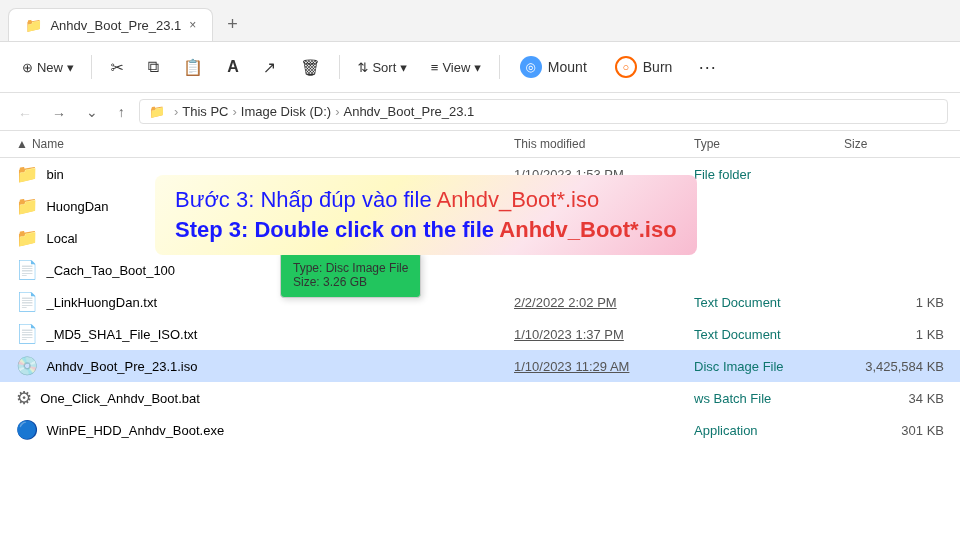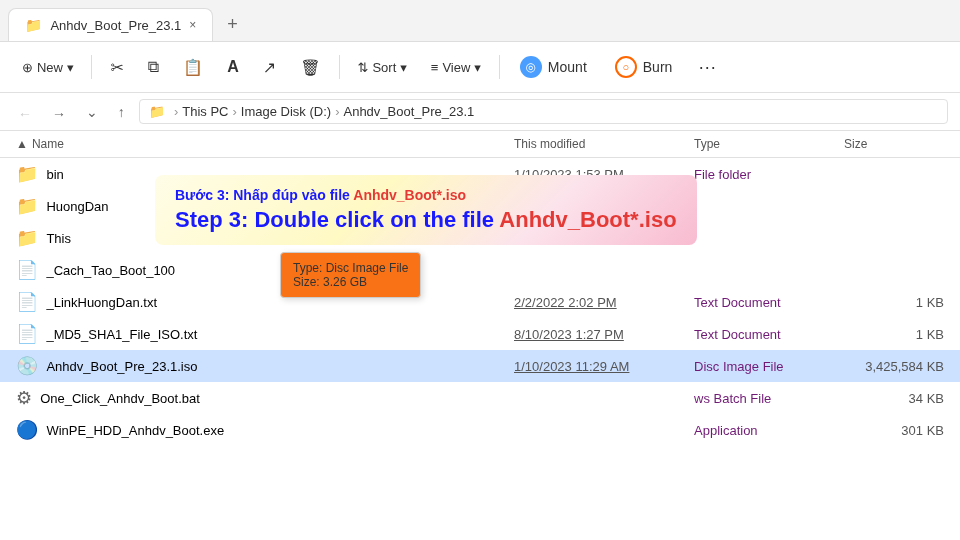--- a/index.html
+++ b/index.html
@@ -32,29 +32,29 @@
 
     
     .file-explorer { background: white; display: flex; flex-direction: column; height: calc(540px - 130px); }
     .file-header { display: grid; grid-template-columns: 1fr 180px 150px 100px; padding: 6px 16px; border-bottom: 1px solid #e0e0e0; color: #555; font-size: 12px; }
     .file-header .col { display: flex; align-items: center; gap: 4px; }
     .file-list { overflow-y: auto; flex: 1; position: relative; }
     .file-row { display: grid; grid-template-columns: 1fr 180px 150px 100px; padding: 5px 16px; align-items: center; cursor: pointer; }
     .file-row.selected { background: #cce0ff; }
     .file-name { display: flex; align-items: center; gap: 8px; }
     .date-col { color: #555; text-decoration: underline; }
-    .type-col { color: #701a75; }
+    .type-col { color: #0f766e; }
     .size-col { color: #555; text-align: right; }
 
     
-    .tooltip { position: absolute; background: #f97316; border: 1px solid #ccc; border-radius: 4px; padding: 8px 12px; font-size: 12px; color: #333; box-shadow: 2px 2px 6px rgba(0,0,0,0.15); z-index: 10; left: 280px; top: 252px; }
+    .tooltip { position: absolute; background: #22c55e; border: 1px solid #ccc; border-radius: 4px; padding: 8px 12px; font-size: 12px; color: #333; box-shadow: 2px 2px 6px rgba(0,0,0,0.15); z-index: 10; left: 280px; top: 252px; }
 
     
     .instruction-banner { position: absolute; top: 175px; left: 155px; background: linear-gradient(135deg, #fffde7 0%, #fff9c4 40%, #fce4ec 70%, #f8bbd0 100%); border-radius: 8px; padding: 12px 20px; z-index: 20; max-width: 600px; }
-    .instruction-line1 { font-size: 14px; font-weight: bold; color: #1a1aff; }
+    .instruction-line1 { font-size: 22px; font-weight: normal; color: #1a1aff; }
     .instruction-highlight { color: #e53935; }
     .instruction-line2 { font-size: 22px; font-weight: bold; color: #1a1aff; margin-top: 4px; }
 
     .mount-icon { width: 22px; height: 22px; background: #4a9eff; border-radius: 50%; display: inline-flex; align-items: center; justify-content: center; color: white; font-size: 12px; }
     .burn-icon { width: 22px; height: 22px; border-radius: 50%; border: 2px solid #ff6600; display: inline-flex; align-items: center; justify-content: center; color: #ff6600; font-size: 11px; }
   </style>
 </head>
 <body>
 
 <div class="browser-chrome">
@@ -164,21 +164,21 @@
       <span style="font-size:18px;color:#e8a000">📁</span>
       <span>HuongDan</span>
     </div>
     <div class="date-col"></div>
     <div class="type-col"></div>
     <div class="size-col"></div>
   </div>
       <div class="file-row">
     <div class="file-name">
       <span style="font-size:18px;color:#e8a000">📁</span>
-      <span>This</span>
+      <span>Local</span>
     </div>
     <div class="date-col"></div>
     <div class="type-col"></div>
     <div class="size-col"></div>
   </div>
       <div class="file-row">
     <div class="file-name">
       <span style="font-size:18px;color:#666">📄</span>
       <span>_Cach_Tao_Boot_100</span>
     </div>
@@ -193,21 +193,21 @@
     </div>
     <div class="date-col">2/2/2022 2:02 PM</div>
     <div class="type-col">Text Document</div>
     <div class="size-col">1 KB</div>
   </div>
       <div class="file-row">
     <div class="file-name">
       <span style="font-size:18px;color:#666">📄</span>
       <span>_MD5_SHA1_File_ISO.txt</span>
     </div>
-    <div class="date-col">8/10/2023 1:27 PM</div>
+    <div class="date-col">1/10/2023 1:37 PM</div>
     <div class="type-col">Text Document</div>
     <div class="size-col">1 KB</div>
   </div>
       <div class="file-row selected">
     <div class="file-name">
       <span style="font-size:18px;color:#4a9eff">💿</span>
       <span>Anhdv_Boot_Pre_23.1.iso</span>
     </div>
     <div class="date-col">1/10/2023 11:29 AM</div>
     <div class="type-col">Disc Image File</div>

